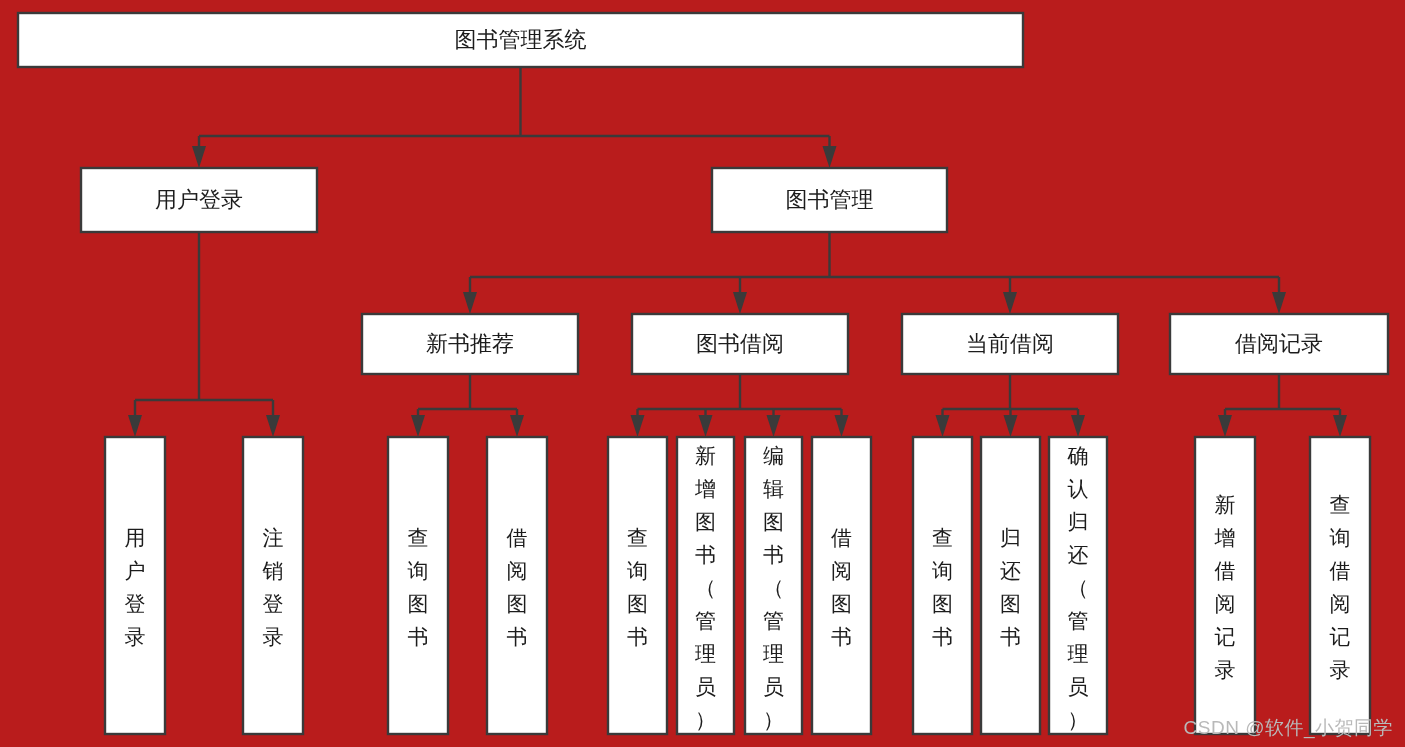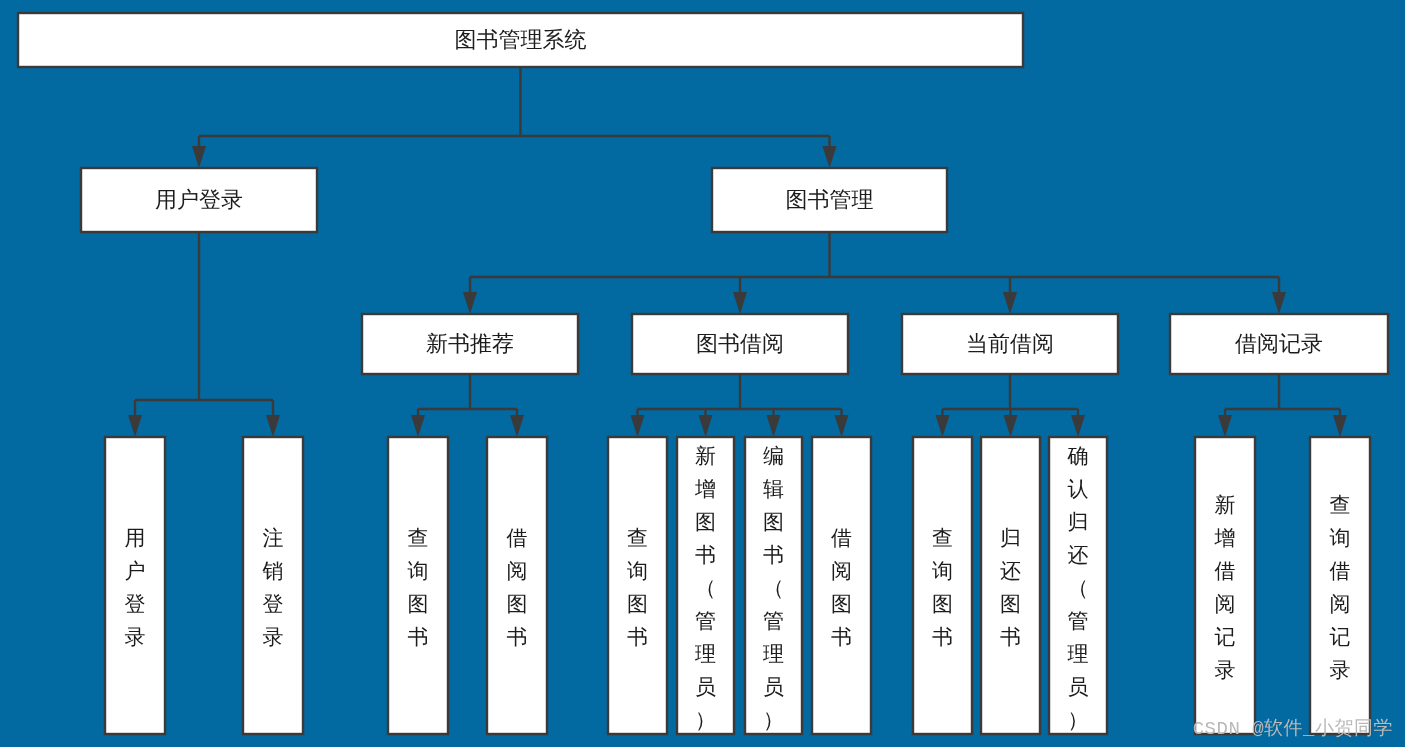--- a/index.html
+++ b/index.html
@@ -11,21 +11,21 @@
   body {
     width: 1405px;
     height: 747px;
     font-family: "Liberation Sans", "DejaVu Sans", sans-serif;
     overflow: hidden;
   }
   #diagram-root {
     position: relative;
     width: 1405px;
     height: 747px;
-    background: #0369a1;
+    background: #b91c1c;
   }
   svg#tree-svg {
     position: absolute;
     left: 0;
     top: 0;
     width: 1405px;
     height: 747px;
   }
   .node-box {
     fill: #ffffff;
@@ -52,21 +52,21 @@
   .node-label-v {
     font-family: "Liberation Sans", "DejaVu Sans", sans-serif;
     font-size: 21px;
     fill: #1c1c1c;
     text-anchor: middle;
   }
   .watermark {
     position: absolute;
     right: 12px;
     bottom: 6px;
-    font-family: Liberation Mono, monospace;
+    font-family: Liberation Sans, sans-serif;
     font-size: 19px;
     color: #b9b9b9;
     letter-spacing: 0.5px;
     white-space: nowrap;
     user-select: none;
   }
 </style>
 </head>
 <body>
 

